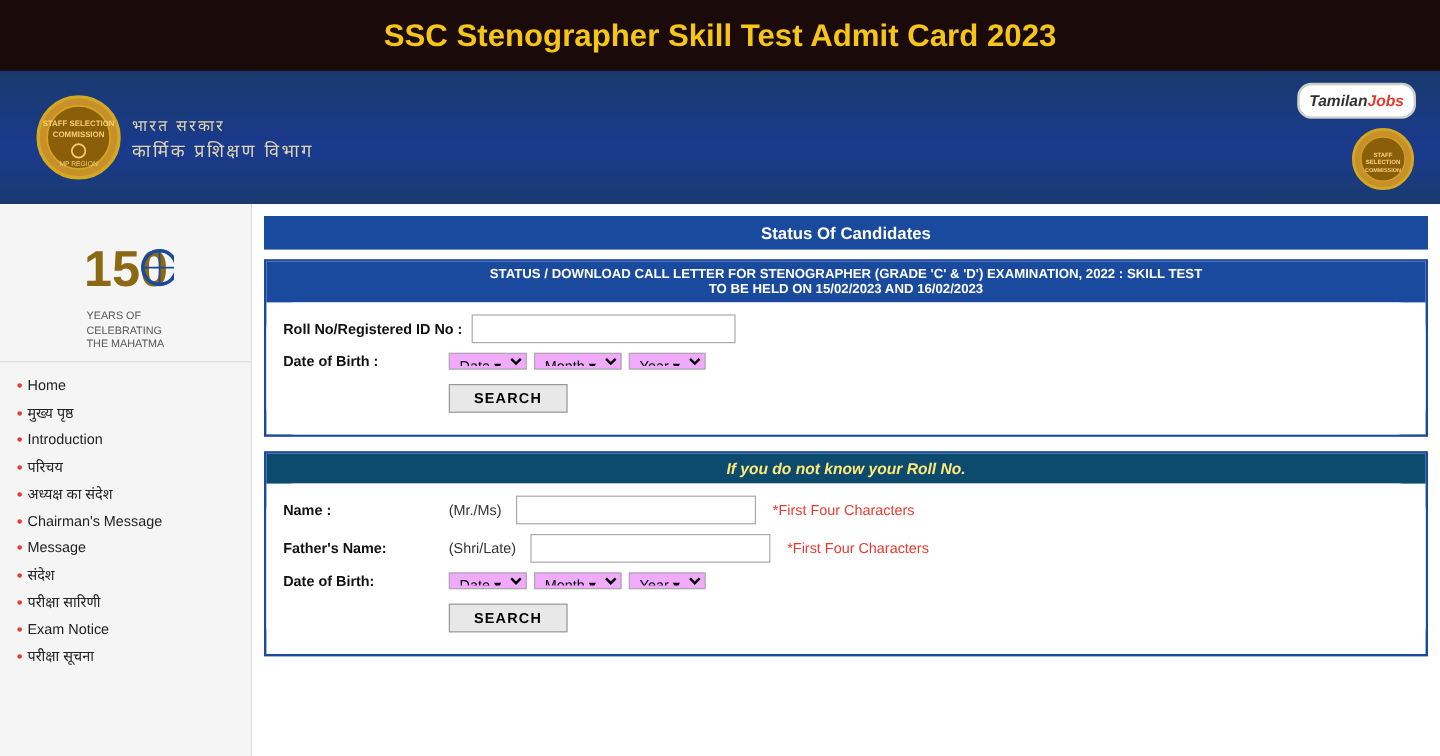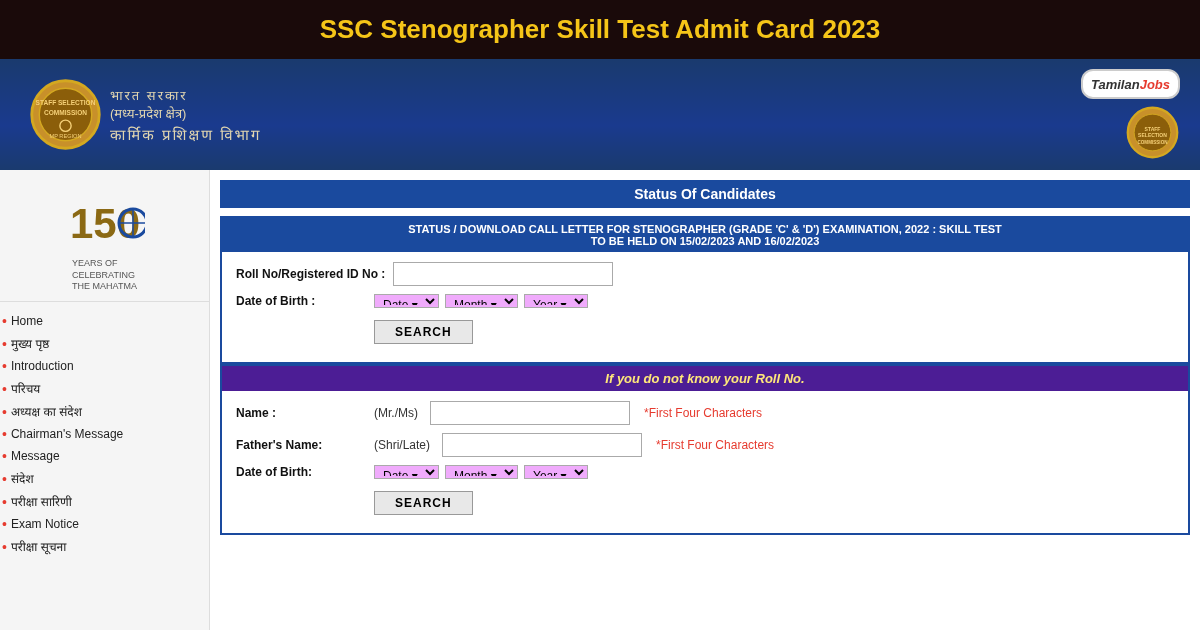--- a/index.html
+++ b/index.html
@@ -134,21 +134,21 @@
 
     .years-text {
       font-size: 9px;
       text-align: left;
       color: #555;
       line-height: 1.3;
     }
 
     .sidebar-nav {
       list-style: none;
-      padding: 0 0;
+      padding: 0 12px;
     }
 
     .sidebar-nav li {
       padding: 3px 2px;
       font-size: 12px;
       color: #222;
       cursor: pointer;
       display: flex;
       align-items: center;
       gap: 4px;
@@ -171,20 +171,21 @@
       color: white;
       text-align: center;
       padding: 6px;
       font-size: 14px;
       font-weight: bold;
       margin-bottom: 8px;
     }
 
     .form-section {
       border: 2px solid #1a4a9e;
+      margin-bottom: 12px;
     }
 
     .form-section-header {
       background: #1a4a9e;
       color: white;
       text-align: center;
       padding: 5px 8px;
       font-size: 11px;
       font-weight: bold;
     }
@@ -238,21 +239,21 @@
       border: 1px solid #999;
       padding: 4px 20px;
       font-size: 12px;
       font-weight: bold;
       cursor: pointer;
       margin-top: 4px;
       letter-spacing: 1px;
     }
 
     .roll-no-header {
-      background: #4c1d95;
+      background: #0c4a6e;
       color: #ffe87a;
       text-align: center;
       padding: 5px 8px;
       font-size: 13px;
       font-weight: bold;
       font-style: italic;
     }
 
     .name-label-prefix {
       color: #333;
@@ -292,21 +293,20 @@
       <circle cx="40" cy="40" r="28" fill="#8b5e0a" stroke="#d4a820" stroke-width="1.5"></circle>
       <text x="40" y="30" text-anchor="middle" fill="#f5d078" font-size="7" font-weight="bold">STAFF SELECTION</text>
       <text x="40" y="40" text-anchor="middle" fill="#f5d078" font-size="7" font-weight="bold">COMMISSION</text>
       <circle cx="40" cy="52" r="6" fill="none" stroke="#f5d078" stroke-width="1.5"></circle>
       <text x="40" y="65" text-anchor="middle" fill="#f5d078" font-size="6">MP REGION</text>
     </svg>
   </div>
 
   <div class="header-center">
     <div class="hindi-small">भारत सरकार</div>
-    <div class="hindi-sub">(मध्य-प्रदेश क्षेत्र)</div>
     <div class="hindi-dept">कार्मिक प्रशिक्षण विभाग</div>
   </div>
 
   <div class="header-logo-right">
     <div class="tamilan-jobs-badge">
       <div class="tamilanjobs-text">
         <span style="color:#333;font-style:italic;font-size:13px;">Tamilan</span><span style="color:#e63b2f;font-style:italic;font-size:13px;font-weight:bold;">Jobs</span>
       </div>
     </div>
     <svg class="right-emblem-svg" viewBox="0 0 60 60" xmlns="http://www.w3.org/2000/svg">

